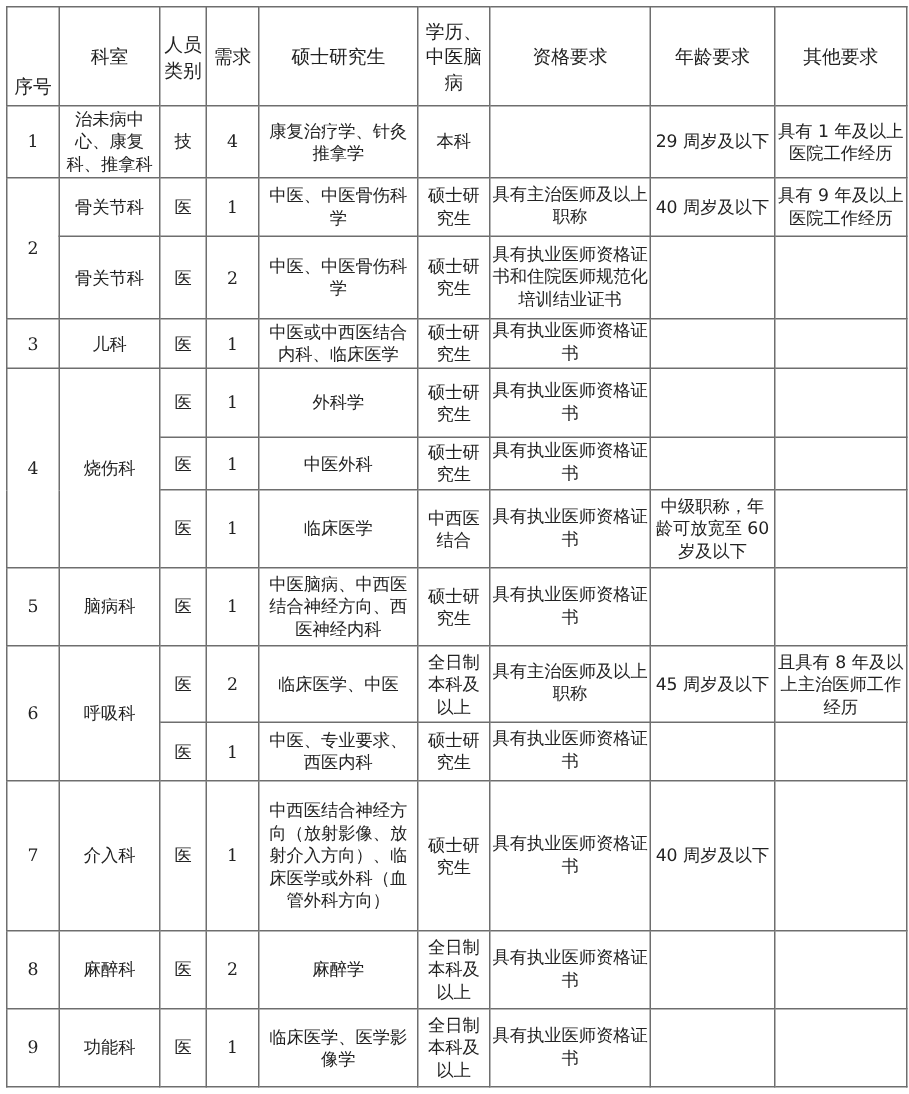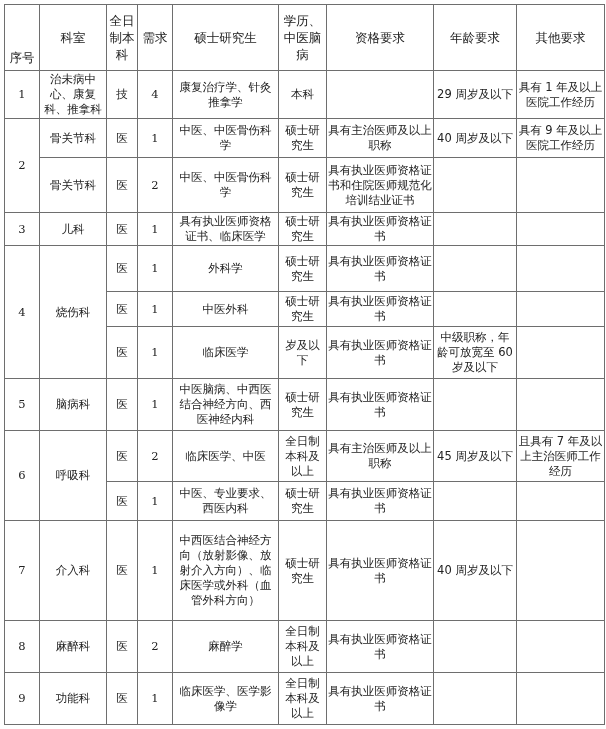--- a/index.html
+++ b/index.html
@@ -33,21 +33,21 @@
     <col style="width:106px">
       <col style="width:48px">
       <col style="width:107px">
       <col style="width:83px">
       <col style="width:88px">
   </colgroup>
   <thead>
     <tr style="height:66px">
       <th style="vertical-align:bottom;padding-bottom:4px">序号</th>
       <th>科室</th>
-      <th>全日制本科</th>
+      <th>人员类别</th>
       <th>需求</th>
       <th>硕士研究生</th>
       <th>学历、中医脑病</th>
       <th>资格要求</th>
       <th>年龄要求</th>
       <th>其他要求</th>
     </tr>
   </thead>
   <tbody>
 
@@ -84,21 +84,21 @@
       <td class="qual">具有执业医师资格证书和住院医师规范化培训结业证书</td>
       <td></td>
       <td></td>
     </tr>
 
     <tr style="height:33px">
       <td class="num">3</td>
       <td>儿科</td>
       <td>医</td>
       <td class="num">1</td>
-      <td>具有执业医师资格证书、临床医学</td>
+      <td>中医或中西医结合内科、临床医学</td>
       <td>硕士研究生</td>
       <td class="qual">具有执业医师资格证书</td>
       <td></td>
       <td></td>
     </tr>
 
     <tr style="height:46px">
       <td class="num" rowspan="3">4</td>
       <td rowspan="3">烧伤科</td>
       <td>医</td>
@@ -117,21 +117,21 @@
       <td>硕士研究生</td>
       <td class="qual">具有执业医师资格证书</td>
       <td></td>
       <td></td>
     </tr>
 
     <tr style="height:52px">
       <td>医</td>
       <td class="num">1</td>
       <td>临床医学</td>
-      <td>岁及以下</td>
+      <td>中西医结合</td>
       <td class="qual">具有执业医师资格证书</td>
       <td>中级职称，年龄可放宽至 60 岁及以下</td>
       <td></td>
     </tr>
 
     <tr style="height:52px">
       <td class="num">5</td>
       <td>脑病科</td>
       <td>医</td>
       <td class="num">1</td>
@@ -144,21 +144,21 @@
 
     <tr style="height:51px">
       <td class="num" rowspan="2">6</td>
       <td rowspan="2">呼吸科</td>
       <td>医</td>
       <td class="num">2</td>
       <td>临床医学、中医</td>
       <td>全日制本科及以上</td>
       <td class="qual">具有主治医师及以上职称</td>
       <td>45 周岁及以下</td>
-      <td>且具有 7 年及以上主治医师工作经历</td>
+      <td>且具有 8 年及以上主治医师工作经历</td>
     </tr>
 
     <tr style="height:39px">
       <td>医</td>
       <td class="num">1</td>
       <td>中医、专业要求、西医内科</td>
       <td>硕士研究生</td>
       <td class="qual">具有执业医师资格证书</td>
       <td></td>
       <td></td>

